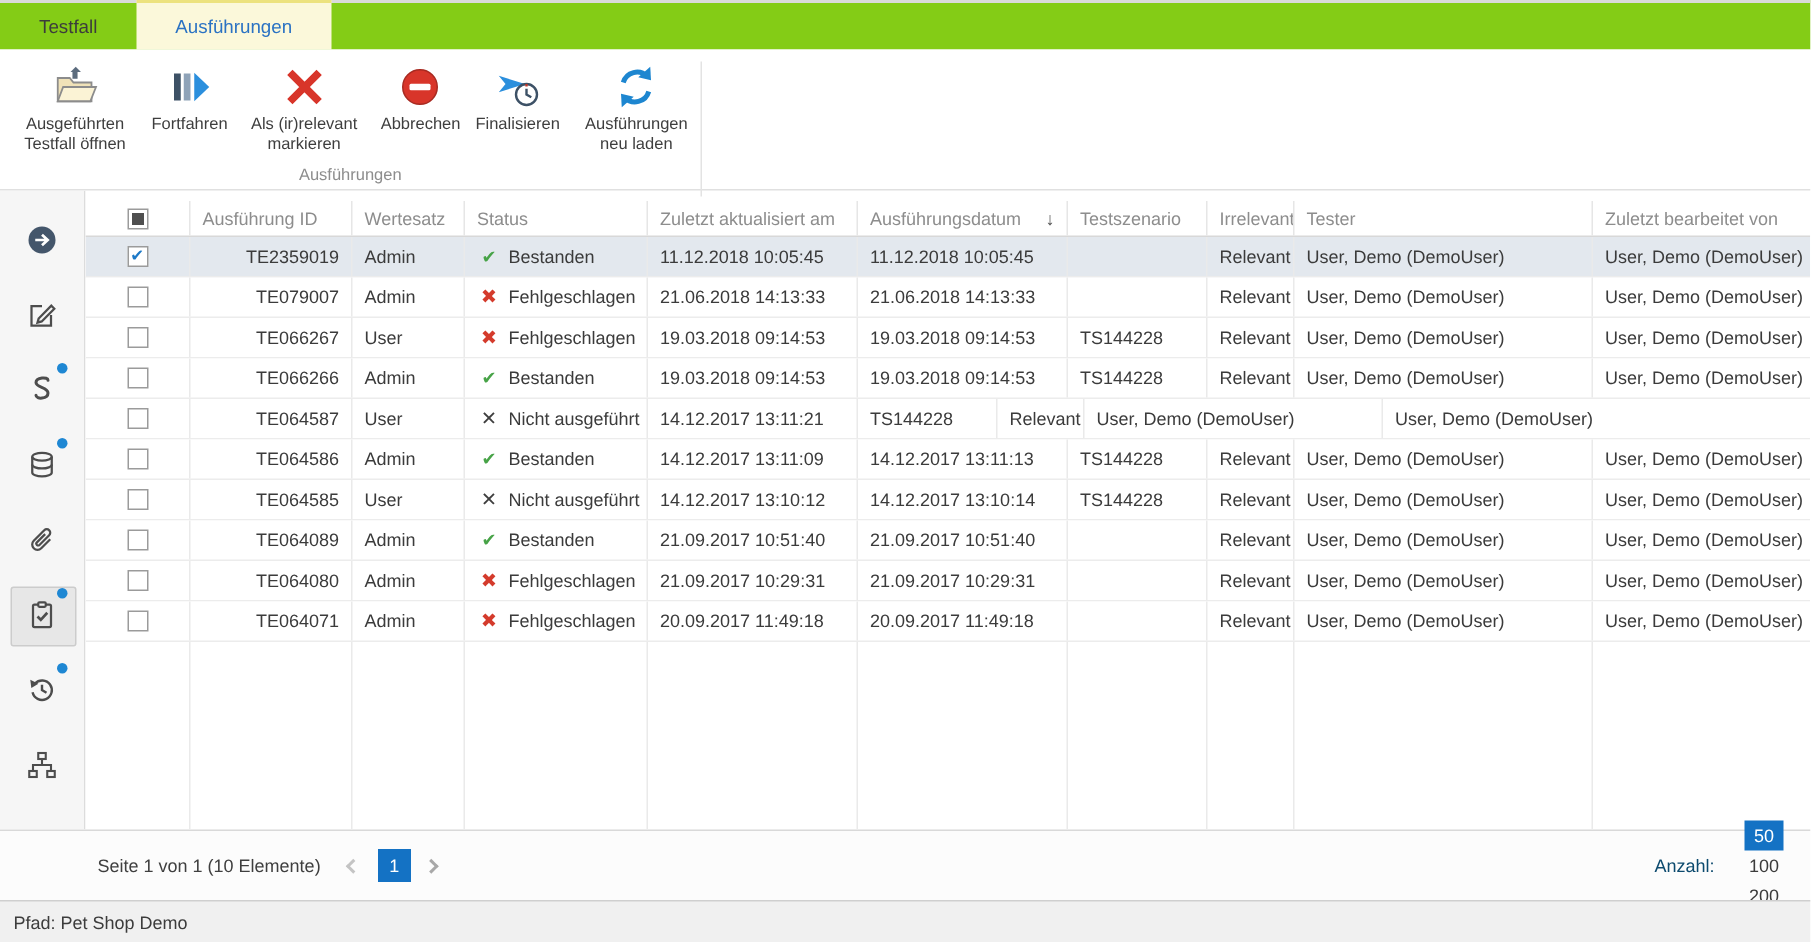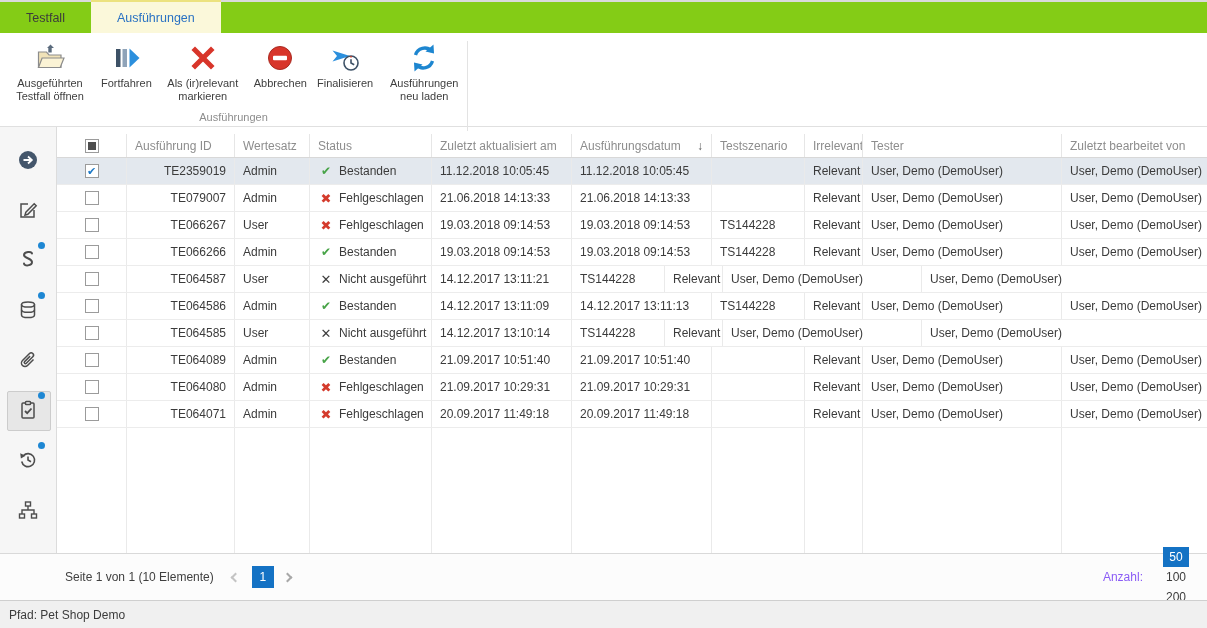--- a/index.html
+++ b/index.html
@@ -67,21 +67,21 @@
   .st-none { color:#3e3e3e; font-size:13px; }
 
   
   .pager { height:47px; flex:none; background:#fcfcfc; border-top:1px solid #d9d9d9; display:flex; align-items:center; padding:0 16px 0 65px; color:#3f3f3f; }
   .chev { width:20px; height:22px; display:flex; align-items:center; justify-content:center; margin-left:12px; }
   .chev i { display:block; width:7px; height:7px; border-left:2px solid #c4c4c4; border-bottom:2px solid #c4c4c4; transform:rotate(45deg); }
   .chev.next { margin-left:4px; }
   .chev.next i { transform:rotate(-135deg); border-color:#a8a8a8; }
   .pagebtn { min-width:22px; height:22px; background:#1472c4; color:#fff; display:flex; align-items:center; justify-content:center; margin-left:6px; font-size:12px; padding:0 4px; }
   .pager-right { margin-left:auto; display:flex; align-items:center; }
-  .count-label { margin-right:6px; color:#8b5cf6; }
+  .count-label { margin-right:6px; color:#0c4a6e; }
   .size { min-width:26px; height:20px; display:flex; align-items:center; justify-content:center; margin-left:12px; padding:0 5px; color:#3b3b3b; }
   .size.selected { background:#1472c4; color:#fff; }
 
   
   .statusbar { height:28px; flex:none; background:#f0f0f0; border-top:1px solid #cfcfcf; display:flex; align-items:center; padding:0 9px; font-size:12px; color:#3c3c3c; }
 </style>
 </head>
 <body>
 
 <div class="tabbar">
@@ -370,20 +370,21 @@
         <div class="tr">
           <div class="td c0">
             <span class="cb"></span>
           </div>
           <div class="td c1">TE064585</div>
           <div class="td c2">User</div>
           <div class="td c3">
             <span class="st-ic st-none">✕</span>
             <span>Nicht ausgeführt</span>
           </div>
+          <div class="td c4">14.12.2017 13:10:12</div>
           <div class="td c5">14.12.2017 13:10:14</div>
           <div class="td c6">TS144228</div>
           <div class="td c7">Relevant</div>
           <div class="td c8">User, Demo (DemoUser)</div>
           <div class="td c9">User, Demo (DemoUser)</div>
         </div>
         <div class="tr">
           <div class="td c0">
             <span class="cb"></span>
           </div>

